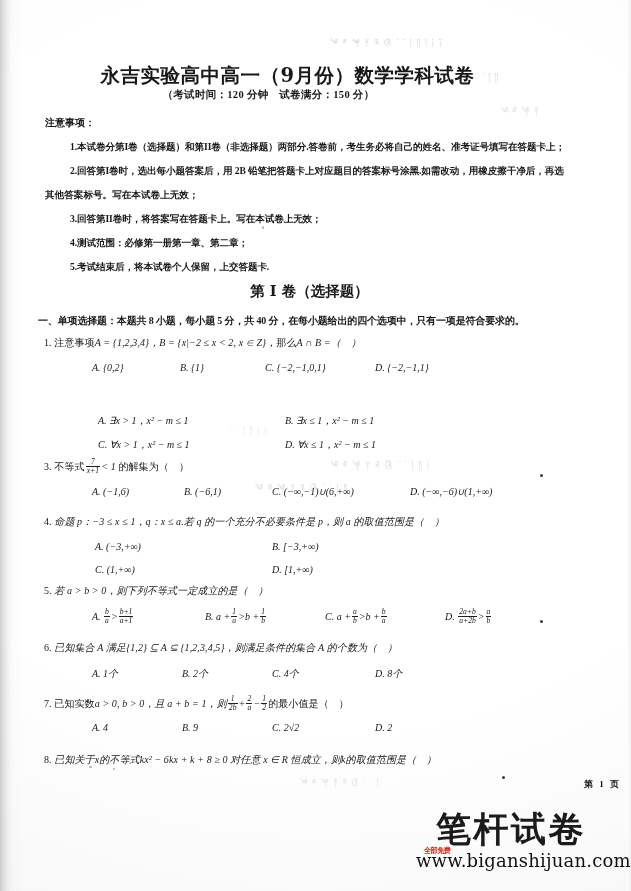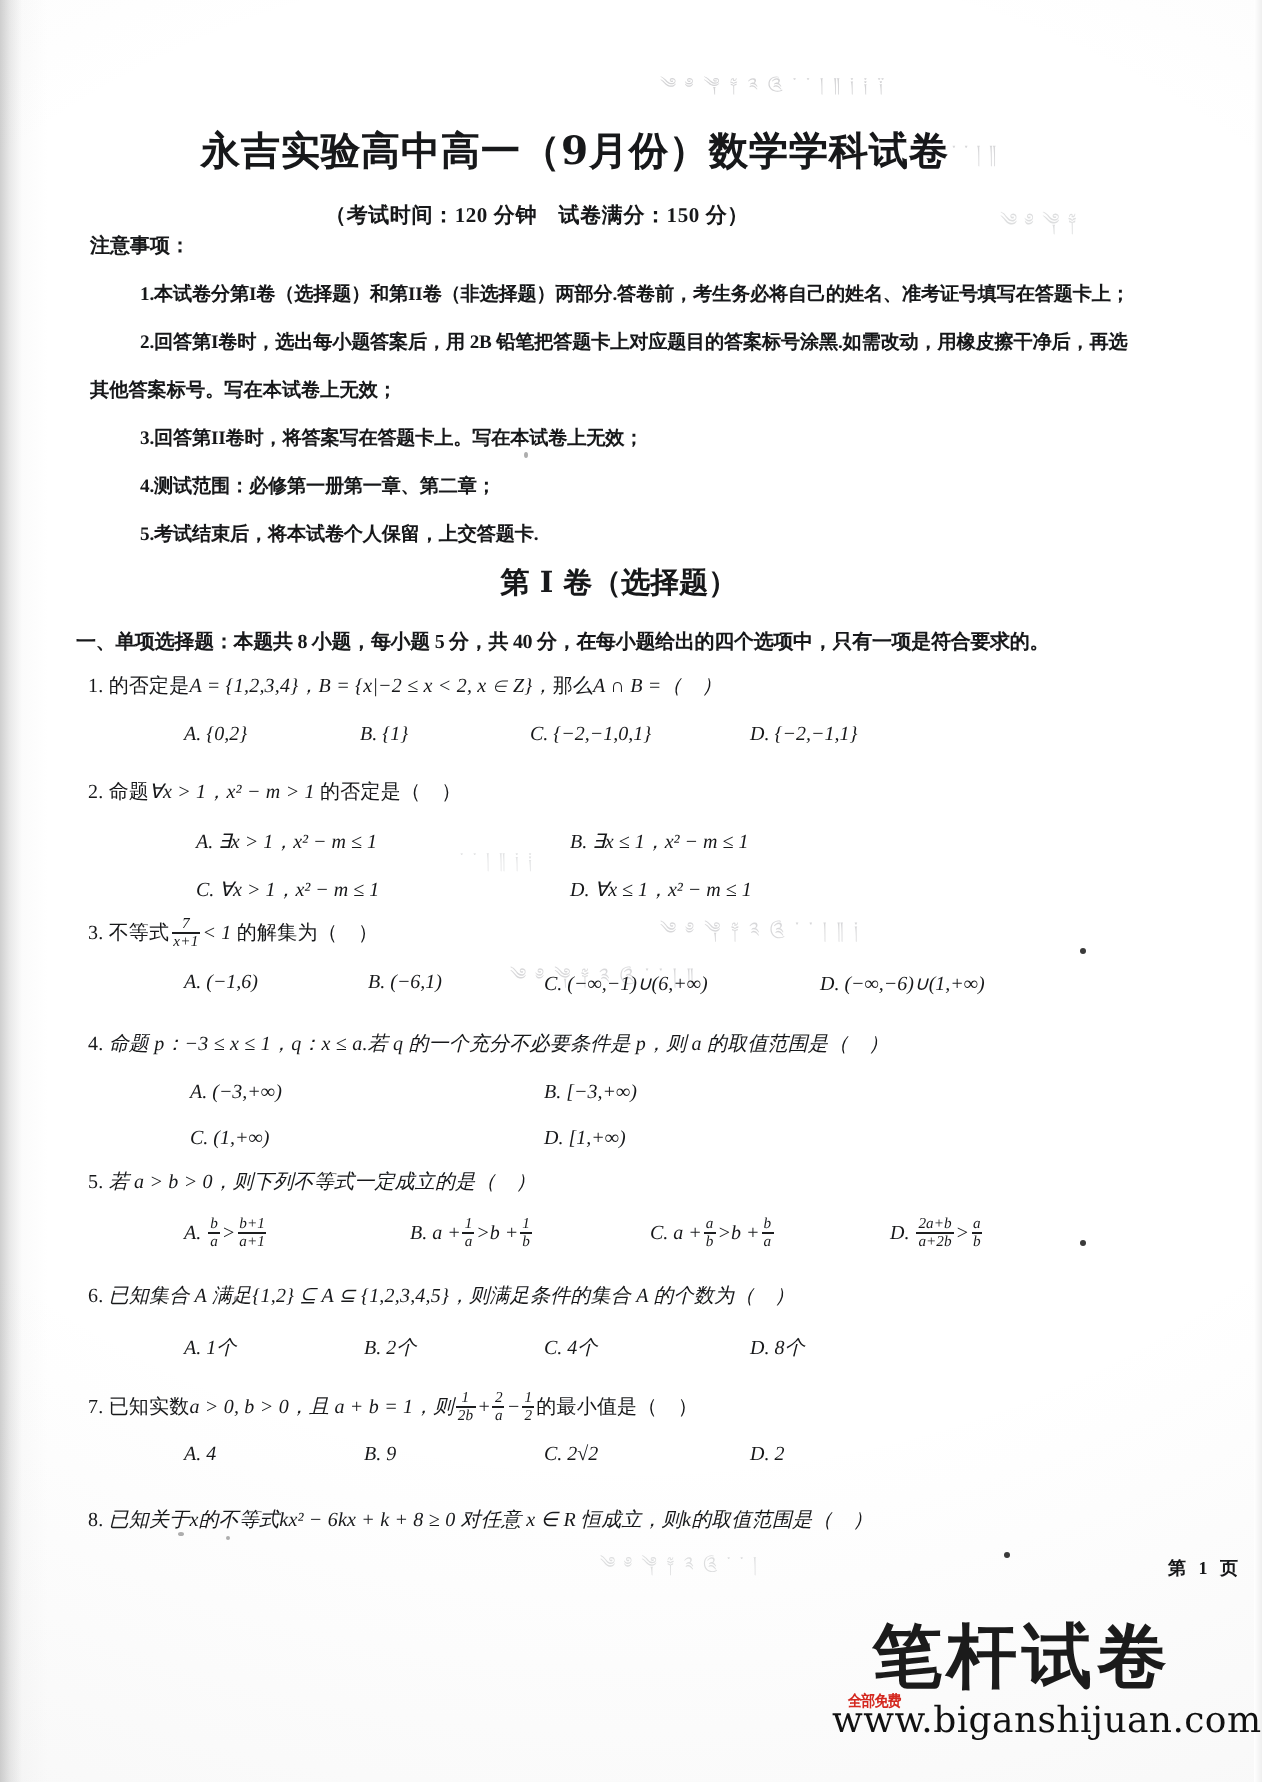--- a/index.html
+++ b/index.html
@@ -118,21 +118,21 @@
     left: 0;
     width: 575px;
     text-align: center;
     font-size: 19.5px;
     font-weight: bold;
     letter-spacing: 0.5px;
     font-family: "DejaVu Serif", "Liberation Serif", serif;
   }
   .subtitle {
     position: absolute;
-    top: 101px;
+    top: 88px;
     left: 0;
     width: 537px;
     text-align: center;
     font-size: 10.5px;
     font-weight: bold;
     letter-spacing: 0.3px;
   }
 
   .notes-title {
     position: absolute;
@@ -291,33 +291,29 @@
   <div class="note-cont" style="top:189px;">其他答案标号。写在本试卷上无效；</div>
   <div class="note" style="top:213px;">3.回答第II卷时，将答案写在答题卡上。写在本试卷上无效；</div>
   <div class="note" style="top:237px;">4.测试范围：必修第一册第一章、第二章；</div>
   <div class="note" style="top:261px;">5.考试结束后，将本试卷个人保留，上交答题卡.</div>
 
   <div class="section-title">第 I 卷（选择题）</div>
   <div class="part-head">一、单项选择题：本题共 8 小题，每小题 5 分，共 40 分，在每小题给出的四个选项中，只有一项是符合要求的。</div>
 
   <div class="q" style="top:336px;">
     <span>1.</span>
-    <span>的否定是</span><span class="math">A = {1,2,3,4}，</span><span class="math">B = {x|−2 ≤ x &lt; 2, x ∈ Z}，</span><span>那么</span><span class="math">A ∩ B =（　）</span>
+    <span>注意事项</span><span class="math">A = {1,2,3,4}，</span><span class="math">B = {x|−2 ≤ x &lt; 2, x ∈ Z}，</span><span>那么</span><span class="math">A ∩ B =（　）</span>
   </div>
   <div class="opts" style="top:362px;">
     <span class="opt math" style="left:92px;">A.  {0,2}</span>
     <span class="opt math" style="left:180px;">B.  {1}</span>
     <span class="opt math" style="left:265px;">C.  {−2,−1,0,1}</span>
     <span class="opt math" style="left:375px;">D.  {−2,−1,1}</span>
   </div>
 
-  <div class="q" style="top:389px;">
-    <span>2.</span>
-    <span>命题</span><span class="math">∀x &gt; 1，x² − m &gt; 1</span> <span>的否定是（　）</span>
-  </div>
   <div class="opts" style="top:414px;">
     <span class="opt math" style="left:98px;">A. ∃x &gt; 1，x² − m ≤ 1</span>
     <span class="opt math" style="left:285px;">B. ∃x ≤ 1，x² − m ≤ 1</span>
   </div>
   <div class="opts" style="top:438px;">
     <span class="opt math" style="left:98px;">C. ∀x &gt; 1，x² − m ≤ 1</span>
     <span class="opt math" style="left:285px;">D. ∀x ≤ 1，x² − m ≤ 1</span>
   </div>
 
   <div class="q" style="top:458px;">

